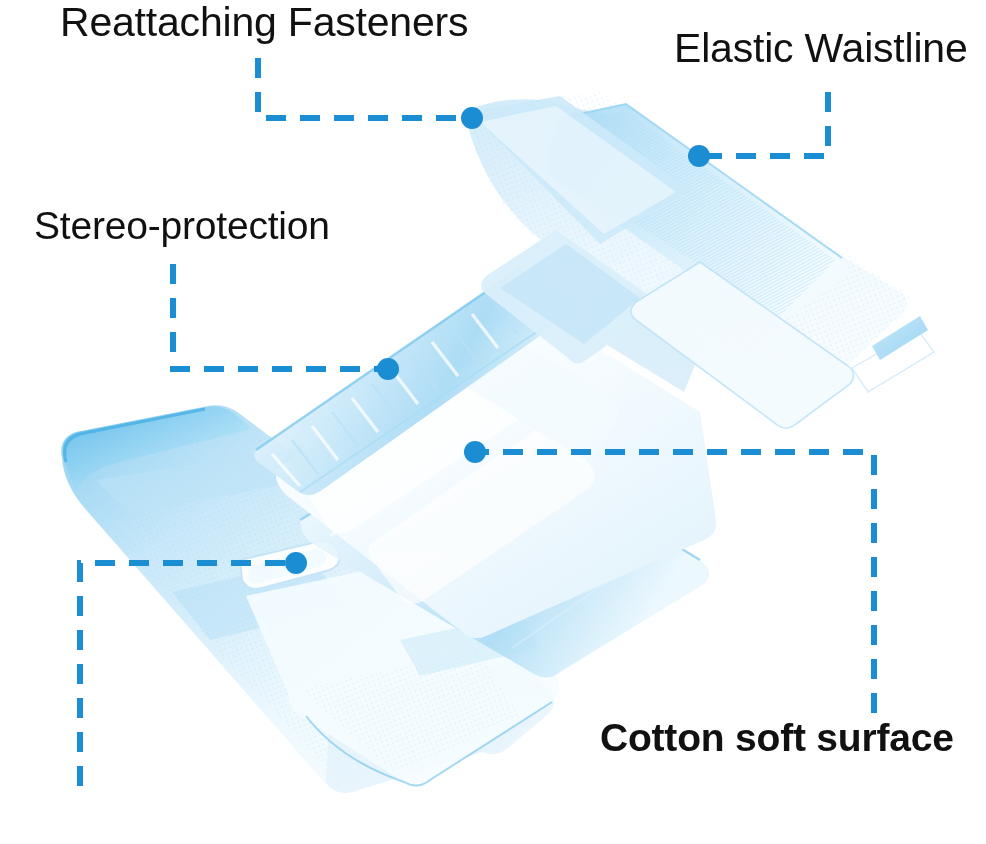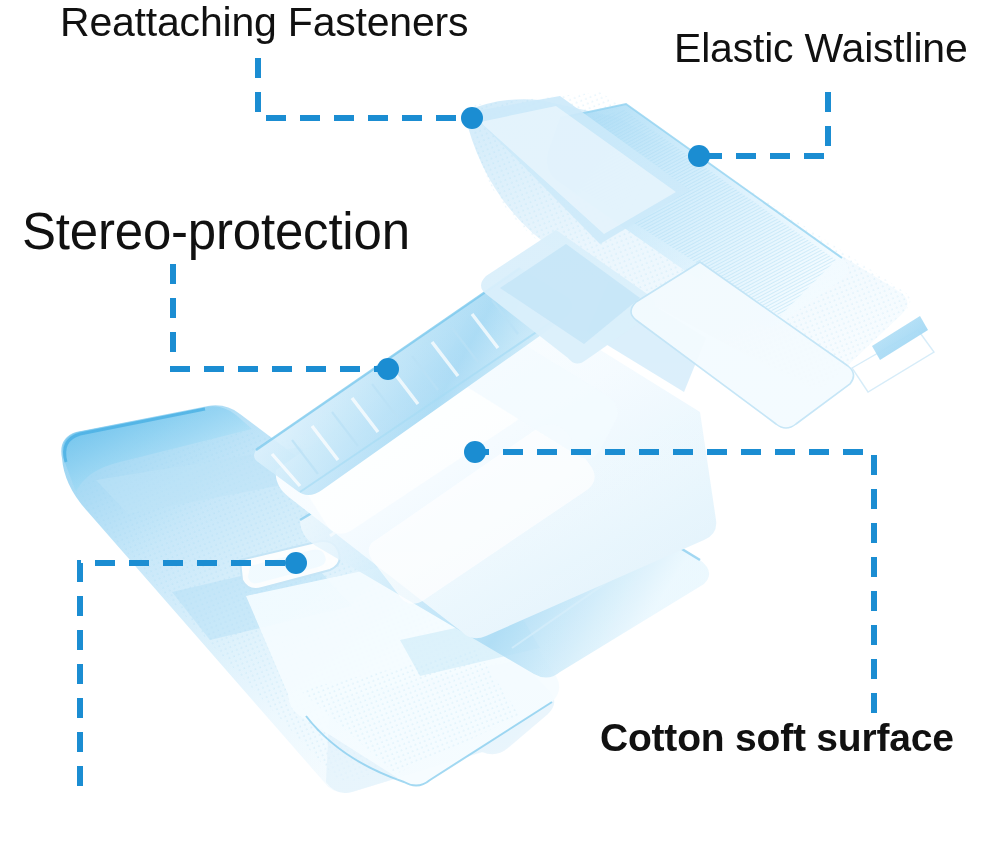--- a/index.html
+++ b/index.html
@@ -41,22 +41,22 @@
   #label-reattaching-fasteners {
     left: 60px; top: 2px;
     font-size: 41px;
     text-align: right;
   }
   #label-elastic-waistline {
     left: 674px; top: 28px;
     font-size: 41px;
   }
   #label-stereo-protection {
-    left: 22px; top: 206px;
-    font-size: 51px;
+    left: 34px; top: 206px;
+    font-size: 39px;
   }
   #label-cotton-soft-surface {
     left: 600px; top: 718px;
     font-size: 39px;
     text-align: right;
   }
   #label-open-design {
     left: 12px; top: 789px;
     font-size: 39px;
   }

